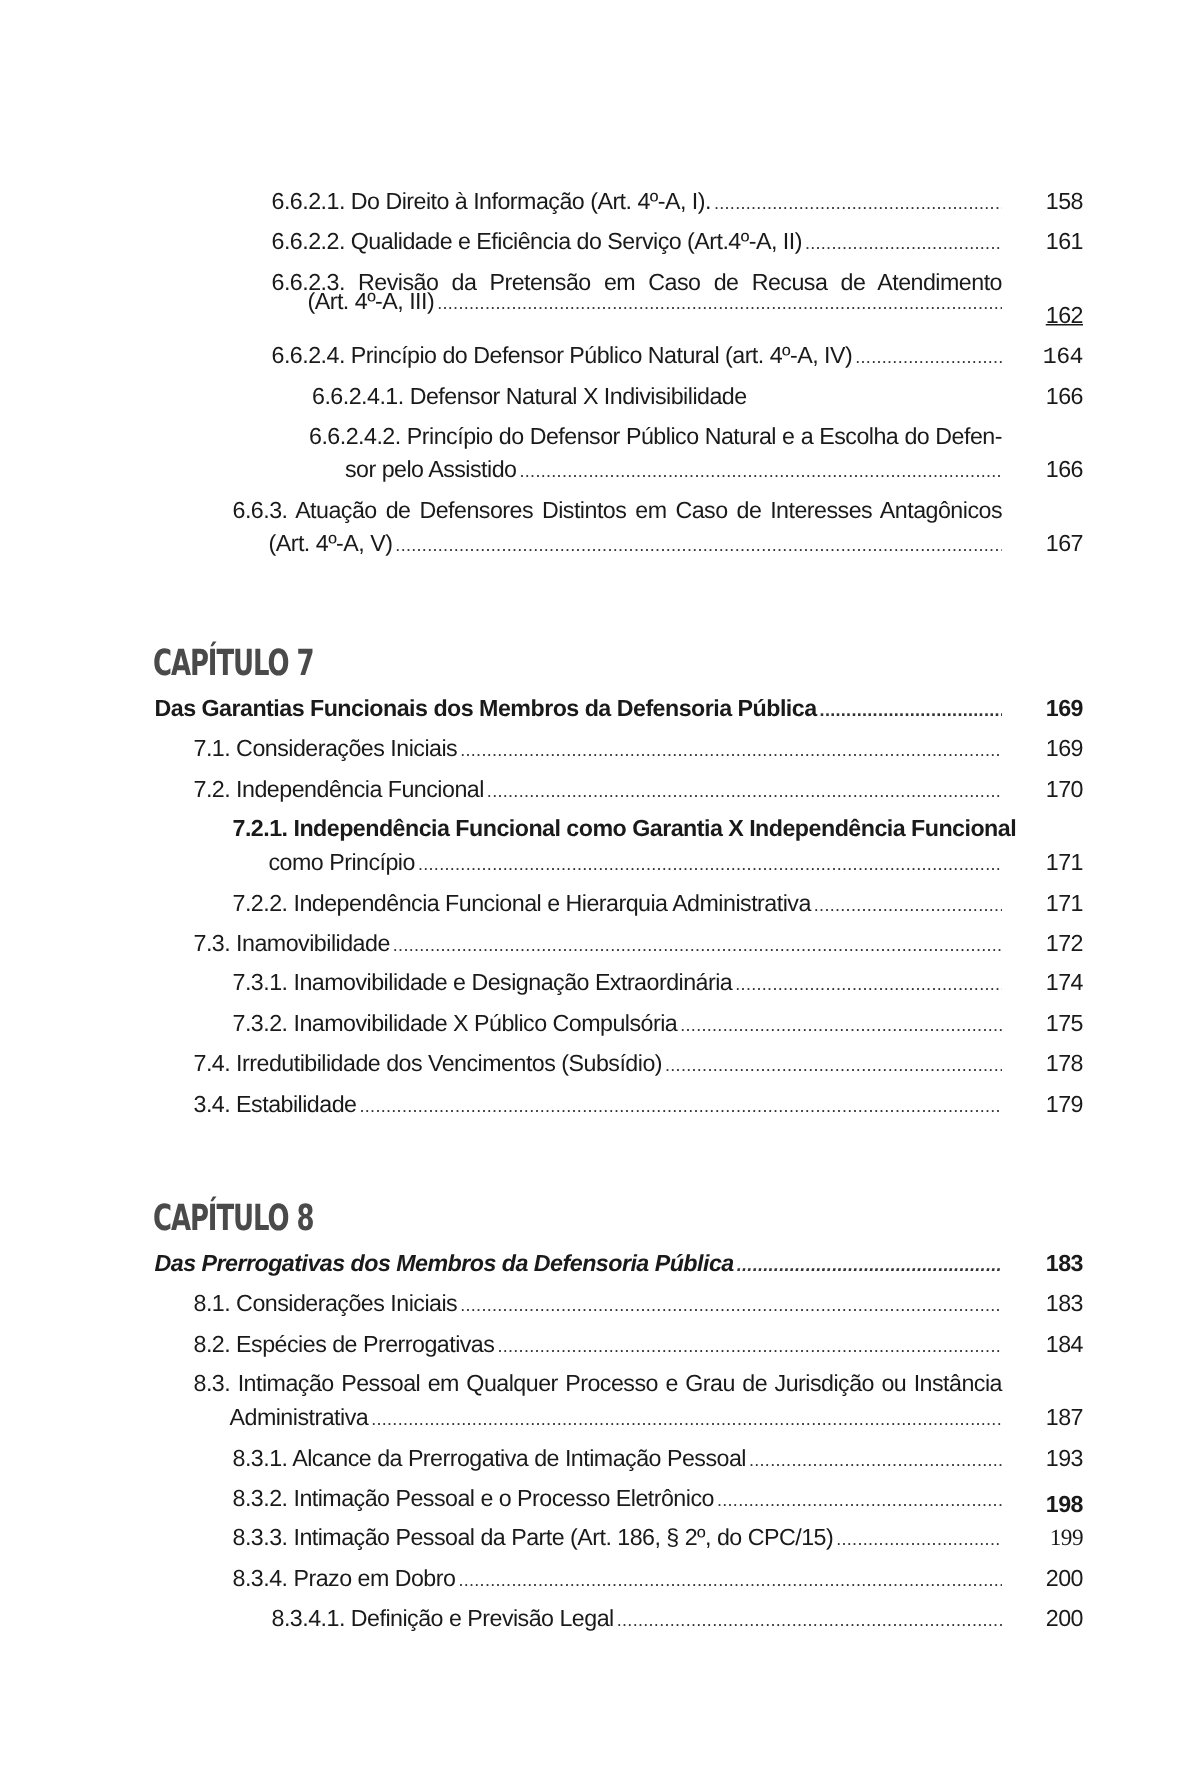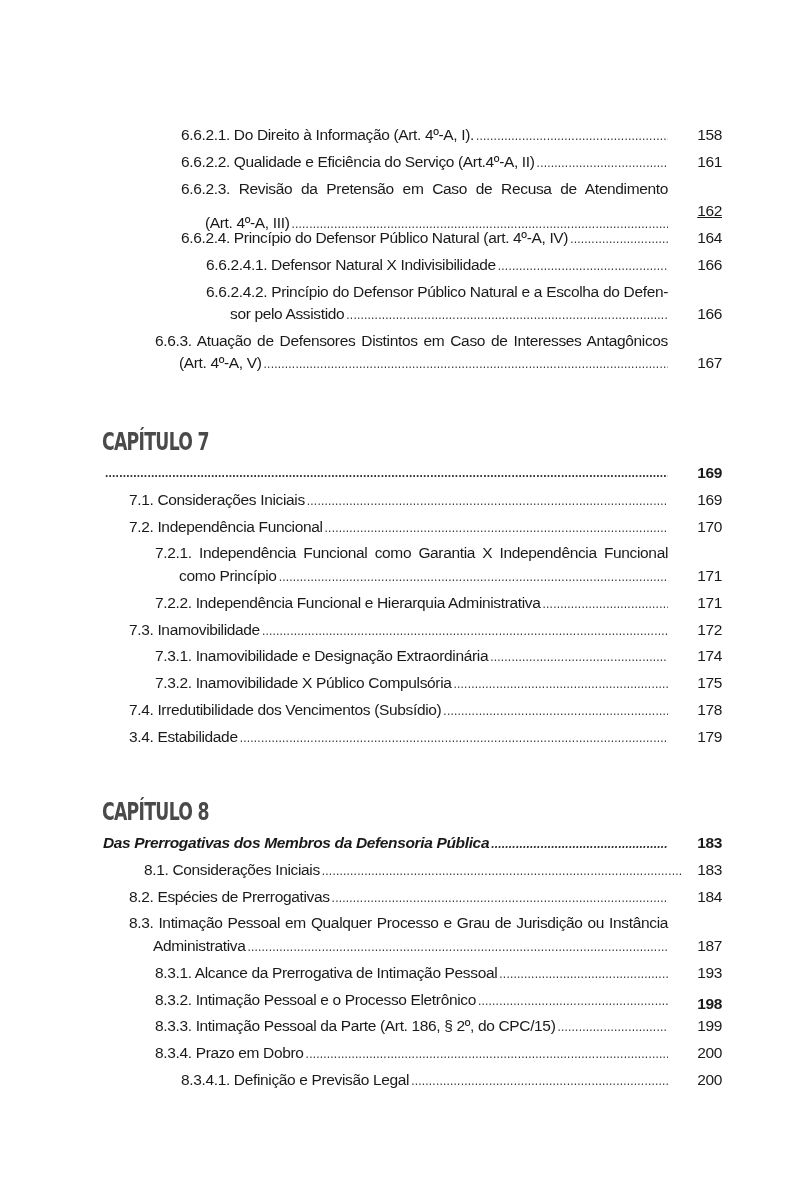--- a/index.html
+++ b/index.html
@@ -32,35 +32,35 @@
       <div class="toc-line" style="left: 181px; top: 0px; width: 487px;">
         <span class="toc-text">6.6.2.2. Qualidade e Eficiência do Serviço (Art.4º-A, II)</span>
         <span class="toc-dots"></span>
       </div>
       <div class="toc-page" style="top: 0px;">161</div>
     </div>
     <div class="toc-entry" style="top: 177.6px;">
       <div class="toc-line" style="left: 181px; top: 0px; width: 487px;">
         <span class="toc-text justify" style="width: 100%;">6.6.2.3. Revisão da Pretensão em Caso de Recusa de Atendimento</span>
       </div>
-      <div class="toc-line" style="left: 205px; top: 34px; width: 463px;">
+      <div class="toc-line" style="left: 205px; top: 13px; width: 463px;">
         <span class="toc-text">(Art. 4º-A, III)</span>
         <span class="toc-dots"></span>
       </div>
       <div class="toc-page" style="top: 22px; text-decoration: underline;">162</div>
     </div>
     <div class="toc-entry" style="top: 226.9px;">
       <div class="toc-line" style="left: 181px; top: 0px; width: 487px;">
         <span class="toc-text">6.6.2.4. Princípio do Defensor Público Natural (art. 4º-A, IV)</span>
         <span class="toc-dots"></span>
       </div>
-      <div class="toc-page" style="top: 0px;">164</div>
+      <div class="toc-page" style="top: 0px; font-family: Liberation Mono, monospace;">164</div>
     </div>
     <div class="toc-entry" style="top: 253.7px;">
-      <div class="toc-line" style="left: 206px; top: 0px; width: 462px;">
+      <div class="toc-line" style="left: 206px; top: 0px; width: 462px; flex-direction: column;">
         <span class="toc-text">6.6.2.4.1. Defensor Natural X Indivisibilidade</span>
         <span class="toc-dots"></span>
       </div>
       <div class="toc-page" style="top: 0px;">166</div>
     </div>
     <div class="toc-entry" style="top: 280.5px;">
       <div class="toc-line" style="left: 206px; top: 0px; width: 462px;">
         <span class="toc-text justify" style="width: 100%;">6.6.2.4.2. Princípio do Defensor Público Natural e a Escolha do Defen-</span>
       </div>
       <div class="toc-line" style="left: 230px; top: 22.5px; width: 438px;">
@@ -75,41 +75,42 @@
       </div>
       <div class="toc-line" style="left: 179px; top: 22.5px; width: 489px;">
         <span class="toc-text">(Art. 4º-A, V)</span>
         <span class="toc-dots"></span>
       </div>
       <div class="toc-page" style="top: 22.5px;">167</div>
     </div>
     <div class="chapter-heading" style="top: 428px;">CAPÍTULO 7</div>
     <div class="toc-entry bold" style="top: 462px;">
       <div class="toc-line" style="left: 103px; top: 0px; width: 565px;">
+        <span class="toc-text">Das Garantias Funcionais dos Membros da Defensoria Pública</span>
         <span class="toc-dots"></span>
       </div>
       <div class="toc-page" style="top: 0px;">169</div>
     </div>
     <div class="toc-entry" style="top: 488.8px;">
       <div class="toc-line" style="left: 129px; top: 0px; width: 539px;">
         <span class="toc-text">7.1. Considerações Iniciais</span>
         <span class="toc-dots"></span>
       </div>
       <div class="toc-page" style="top: 0px;">169</div>
     </div>
     <div class="toc-entry" style="top: 515.6px;">
       <div class="toc-line" style="left: 129px; top: 0px; width: 539px;">
         <span class="toc-text">7.2. Independência Funcional</span>
         <span class="toc-dots"></span>
       </div>
       <div class="toc-page" style="top: 0px;">170</div>
     </div>
     <div class="toc-entry" style="top: 542.4px;">
       <div class="toc-line" style="left: 155px; top: 0px; width: 513px;">
-        <span class="toc-text justify" style="width: 100%;">7.2.1. Independência Funcional como Garantia X Independência Funcional</span>
+        <span class="toc-text justify" style="width: 100%; font-weight: bold;">7.2.1. Independência Funcional como Garantia X Independência Funcional</span>
       </div>
       <div class="toc-line" style="left: 179px; top: 22.5px; width: 489px;">
         <span class="toc-text">como Princípio</span>
         <span class="toc-dots"></span>
       </div>
       <div class="toc-page" style="top: 22.5px;">171</div>
     </div>
     <div class="toc-entry" style="top: 591.7px;">
       <div class="toc-line" style="left: 155px; top: 0px; width: 513px;">
         <span class="toc-text">7.2.2. Independência Funcional e Hierarquia Administrativa</span>
@@ -154,21 +155,21 @@
     </div>
     <div class="chapter-heading" style="top: 798px;">CAPÍTULO 8</div>
     <div class="toc-entry bold" style="top: 832px;">
       <div class="toc-line" style="left: 103px; top: 0px; width: 565px; font-style: italic;">
         <span class="toc-text">Das Prerrogativas dos Membros da Defensoria Pública</span>
         <span class="toc-dots"></span>
       </div>
       <div class="toc-page" style="top: 0px;">183</div>
     </div>
     <div class="toc-entry" style="top: 858.8px;">
-      <div class="toc-line" style="left: 144px; top: 0px; width: 539px;">
+      <div class="toc-line" style="left: 129px; top: 0px; width: 539px;">
         <span class="toc-text">8.1. Considerações Iniciais</span>
         <span class="toc-dots"></span>
       </div>
       <div class="toc-page" style="top: 0px;">183</div>
     </div>
     <div class="toc-entry" style="top: 885.6px;">
       <div class="toc-line" style="left: 129px; top: 0px; width: 539px;">
         <span class="toc-text">8.2. Espécies de Prerrogativas</span>
         <span class="toc-dots"></span>
       </div>
@@ -196,21 +197,21 @@
         <span class="toc-text">8.3.2. Intimação Pessoal e o Processo Eletrônico</span>
         <span class="toc-dots"></span>
       </div>
       <div class="toc-page" style="top: 4px; font-weight: bold;">198</div>
     </div>
     <div class="toc-entry" style="top: 1015.3px;">
       <div class="toc-line" style="left: 155px; top: 0px; width: 513px;">
         <span class="toc-text">8.3.3. Intimação Pessoal da Parte (Art. 186, § 2º, do CPC/15)</span>
         <span class="toc-dots"></span>
       </div>
-      <div class="toc-page" style="top: 0px;">199</div>
+      <div class="toc-page" style="top: 0px; font-family: Liberation Serif, serif;">199</div>
     </div>
     <div class="toc-entry" style="top: 1042.1px;">
       <div class="toc-line" style="left: 155px; top: 0px; width: 513px;">
         <span class="toc-text">8.3.4. Prazo em Dobro</span>
         <span class="toc-dots"></span>
       </div>
       <div class="toc-page" style="top: 0px;">200</div>
     </div>
     <div class="toc-entry" style="top: 1068.9px;">
       <div class="toc-line" style="left: 181px; top: 0px; width: 487px;">

